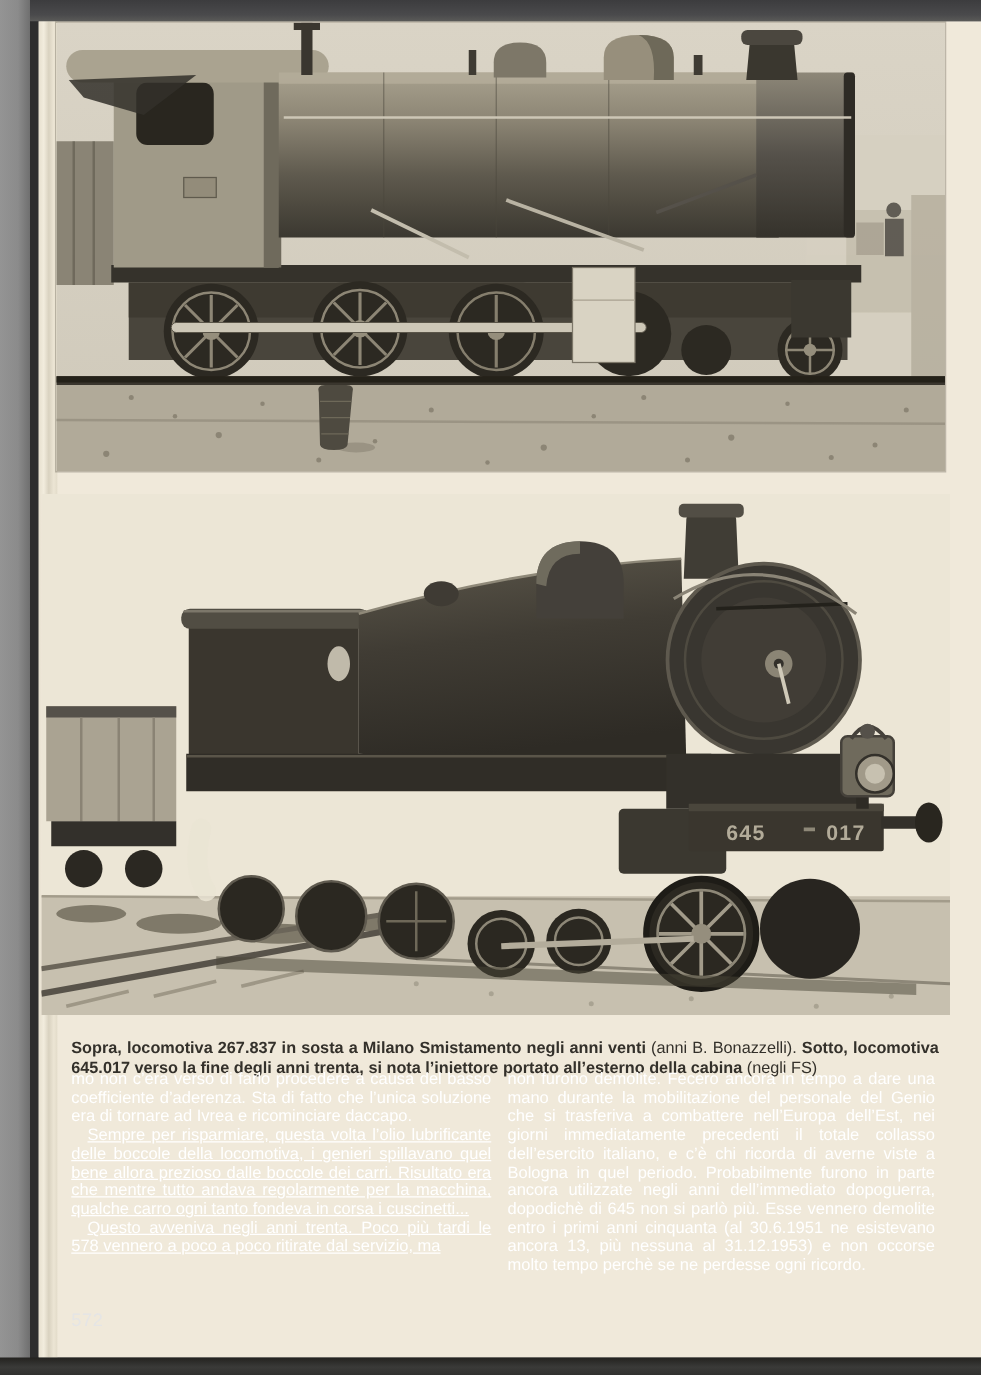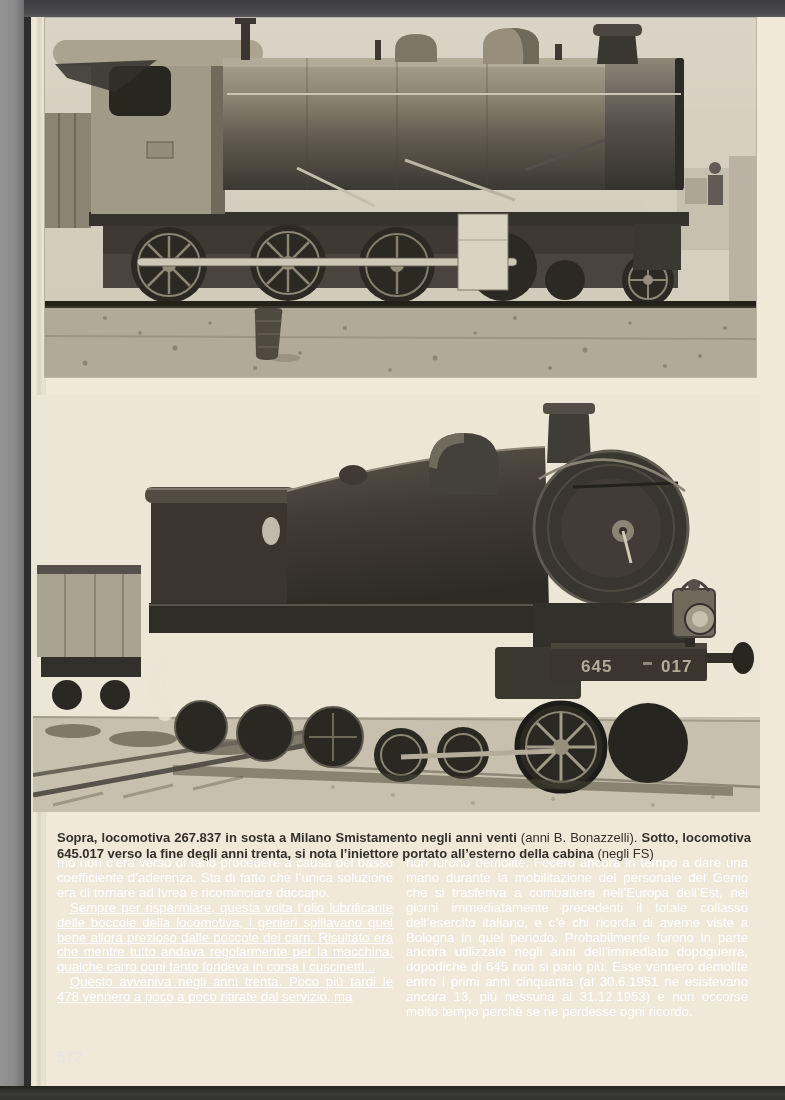--- a/index.html
+++ b/index.html
@@ -324,21 +324,21 @@
         <path d="M140,370 L700,392 L700,401 L140,380 Z" fill="#4a4538" opacity=".5"></path>
       </g>
     </svg>
   </div>
 
   <p class="caption"><span class="b">Sopra, locomotiva 267.837 in sosta a Milano Smistamento negli anni venti </span><span class="n">(anni B. Bonazzelli). </span><span class="b">Sotto, locomotiva 645.017 verso la fine degli anni trenta, si nota l’iniettore portato all’esterno della cabina </span><span class="n">(negli FS)</span></p>
 
   <div class="col col-left">
     <p>mo non c’era verso di farlo procedere a causa del basso coefficiente d’aderenza. Sta di fatto che l’unica soluzione era di tornare ad Ivrea e ricominciare daccapo.</p>
     <p class="indent">Sempre per risparmiare, questa volta l’olio lubrificante delle boccole della locomotiva, i genieri spillavano quel bene allora prezioso dalle boccole dei carri. Risultato era che mentre tutto andava regolarmente per la macchina, qualche carro ogni tanto fondeva in corsa i cuscinetti...</p>
-    <p class="indent">Questo avveniva negli anni trenta. Poco più tardi le 478 vennero a poco a poco ritirate dal servizio, ma</p>
+    <p class="indent">Questo avveniva negli anni trenta. Poco più tardi le 578 vennero a poco a poco ritirate dal servizio, ma</p>
   </div>
   <div class="col col-right">
     <p>non furono demolite. Fecero ancora in tempo a dare una mano durante la mobilitazione del personale del Genio che si trasferiva a combattere nell’Europa dell’Est, nei giorni immediatamente precedenti il totale collasso dell’esercito italiano, e c’è chi ricorda di averne viste a Bologna in quel periodo. Probabilmente furono in parte ancora utilizzate negli anni dell’immediato dopoguerra, dopodichè di 645 non si parlò più. Esse vennero demolite entro i primi anni cinquanta (al 30.6.1951 ne esistevano ancora 13, più nessuna al 31.12.1953) e non occorse molto tempo perchè se ne perdesse ogni ricordo.</p>
   </div>
 
   <div class="page-number">572</div>
 
 </div>
 
 </body></html>

